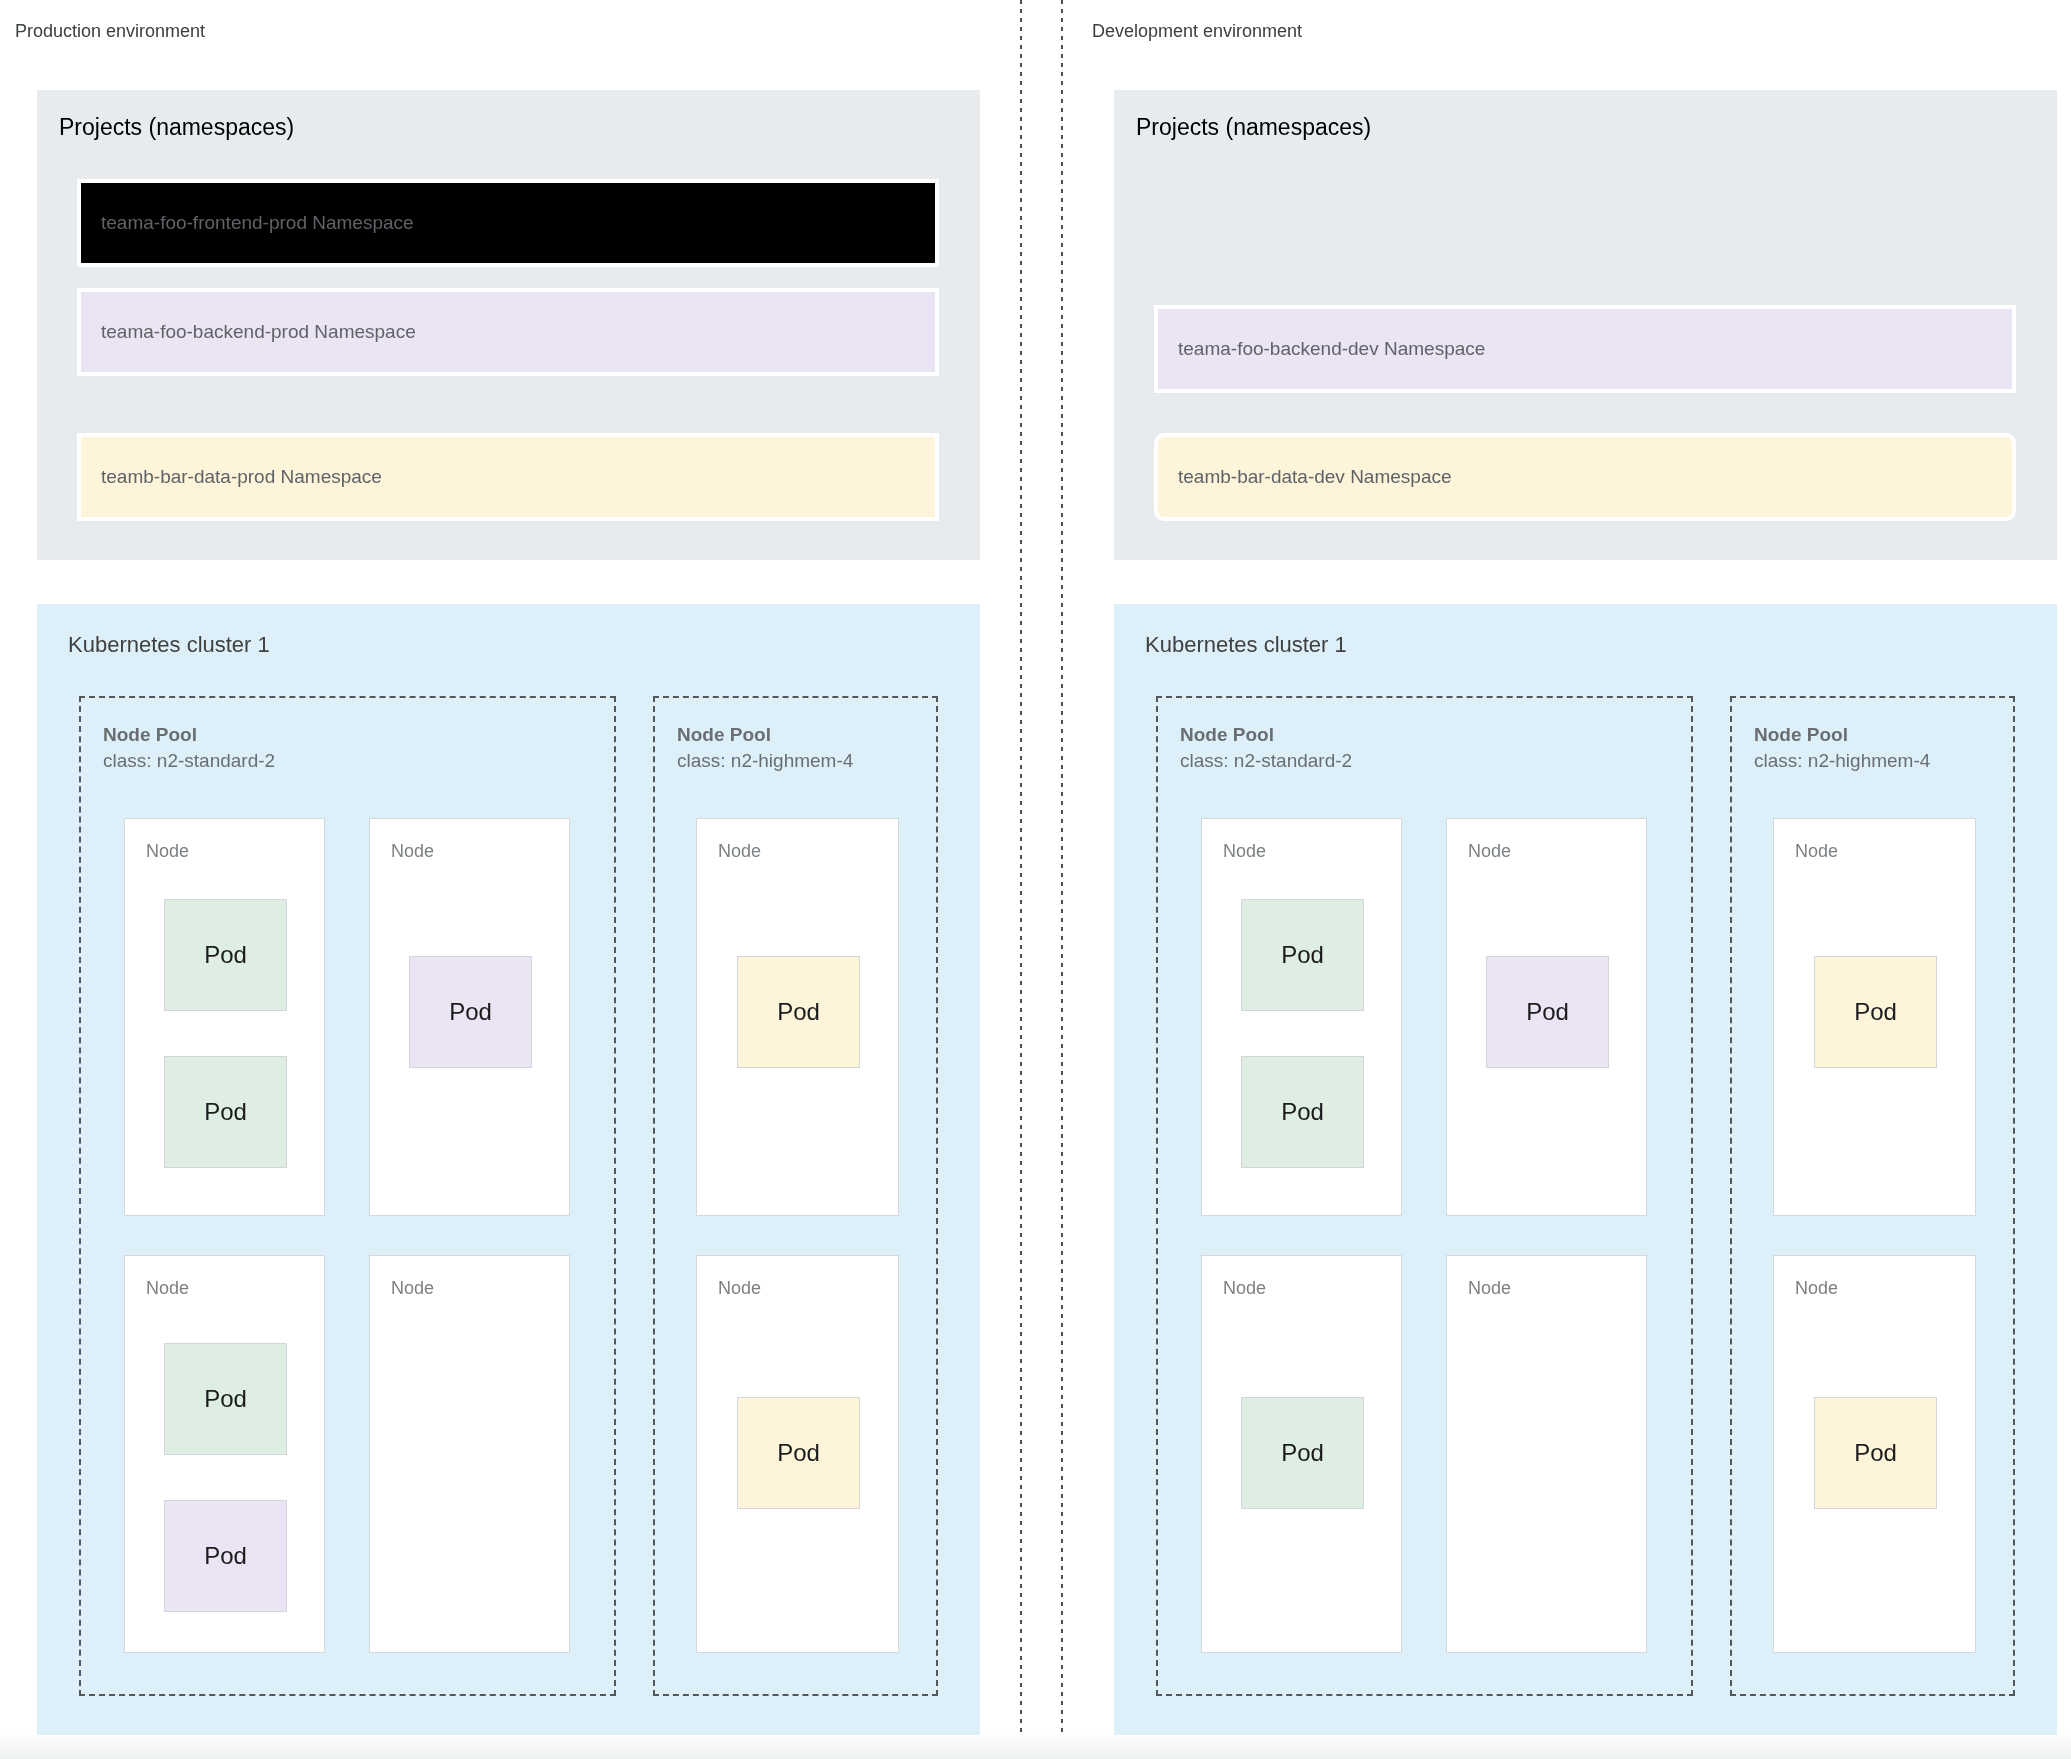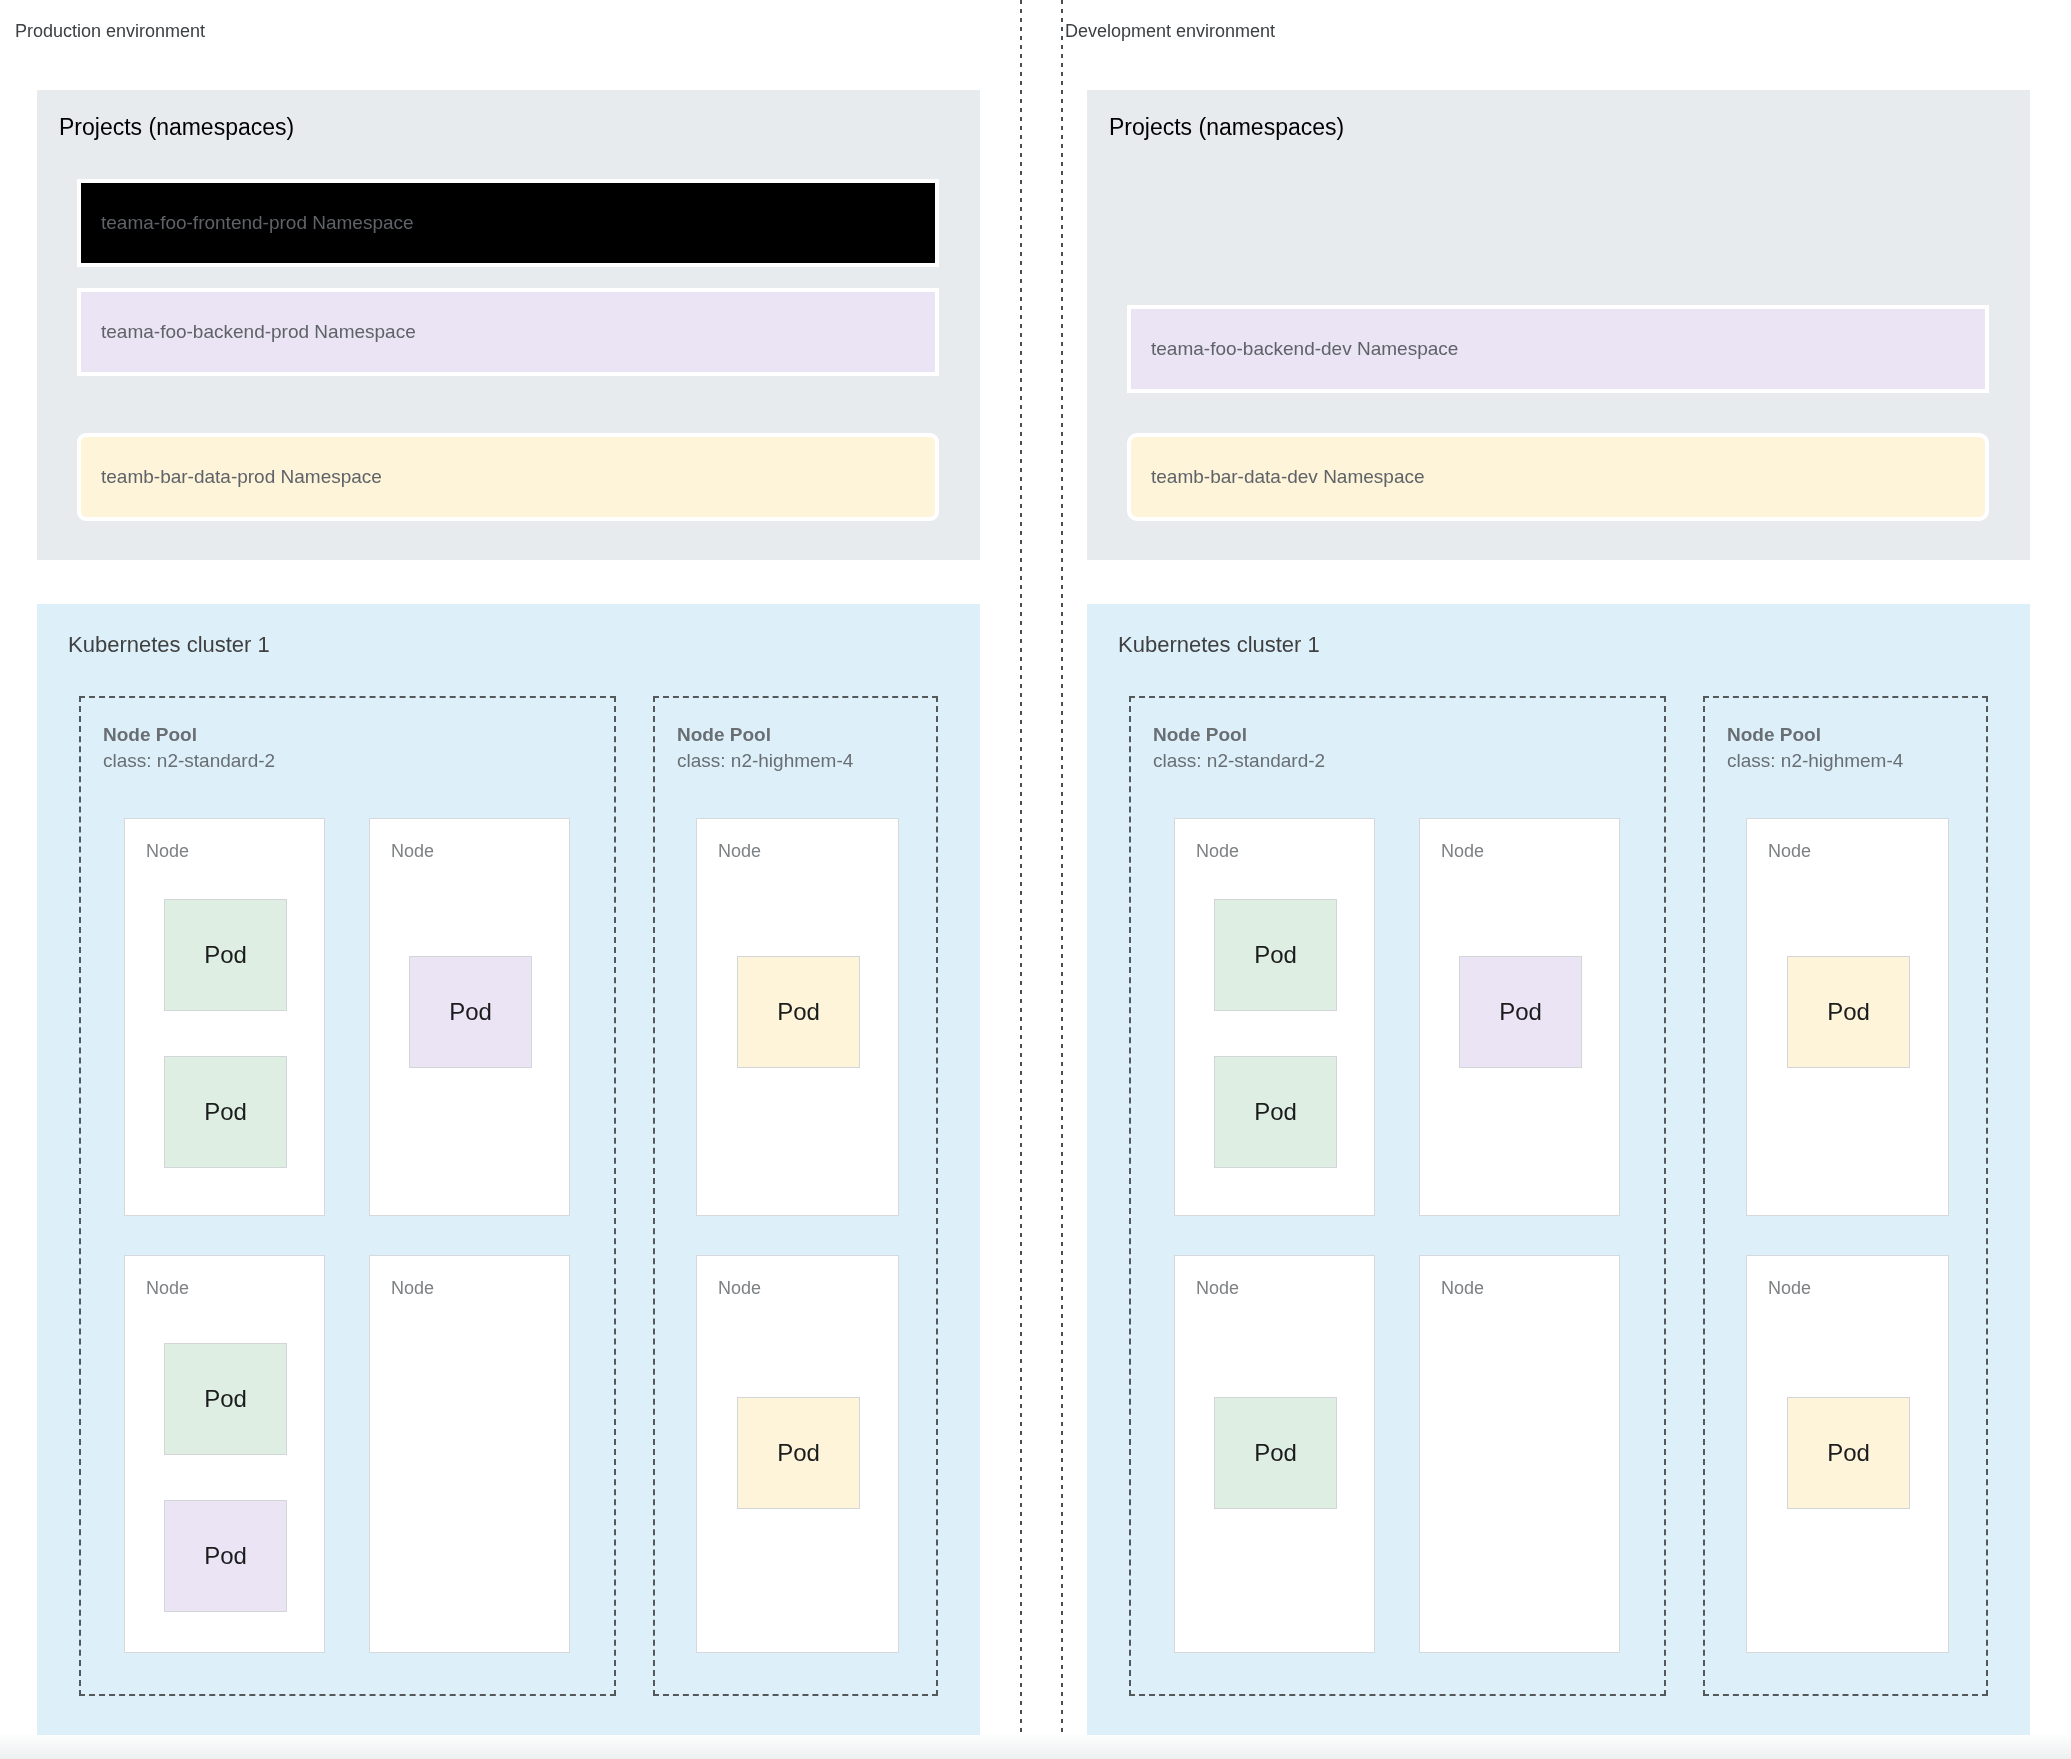--- a/index.html
+++ b/index.html
@@ -46,21 +46,21 @@
     <div class="abs" style="left: 37px; top: 0px; width: 943px; height: 1759px;">
       <div class="abs env-label" style="left: -22px; top: 21px;">Production environment</div>
       <div class="abs panel-gray" style="left: 0px; top: 90px; width: 943px; height: 470px;">
         <div class="abs panel-title" style="left: 22px; top: 24px;">Projects (namespaces)</div>
         <div class="abs ns-bar" style="left: 40px; top: 89px; width: 862px; height: 88px; background: #000000;">
           <span>teama-foo-frontend-prod Namespace</span>
         </div>
         <div class="abs ns-bar" style="left: 40px; top: 198px; width: 862px; height: 88px; background: rgb(234, 228, 244);">
           <span>teama-foo-backend-prod Namespace</span>
         </div>
-        <div class="abs ns-bar" style="left: 40px; top: 343px; width: 862px; height: 88px; background: rgb(253, 244, 217); border-radius: 9px;">
+        <div class="abs ns-bar" style="left: 40px; top: 343px; width: 862px; height: 88px; background: rgb(253, 244, 217);">
           <span>teamb-bar-data-prod Namespace</span>
         </div>
       </div>
       <div class="abs panel-blue" style="left: 0px; top: 604px; width: 943px; height: 1131px;">
         <div class="abs cluster-title" style="left: 31px; top: 28px;">Kubernetes cluster 1</div>
         <div class="abs node-pool" style="left: 42px; top: 92px; width: 537px; height: 1000px;">
           <div class="abs pool-head" style="left: 22px; top: 24px;">
             <div class="b">Node Pool</div>
             <div>class: n2-standard-2</div>
           </div>
@@ -105,21 +105,21 @@
           </div>
           <div class="abs node-box" style="left: 41px; top: 557px; width: 203px; height: 398px;">
             <div class="abs node-label" style="left: 21px; top: 22px;">Node</div>
             <div class="abs pod-box" style="left: 40px; top: 141px; width: 123px; height: 112px; background: rgb(253, 244, 217);">
               <span>Pod</span>
             </div>
           </div>
         </div>
       </div>
     </div>
-    <div class="abs" style="left: 1087px; top: 0px; width: 943px; height: 1759px; padding-left: 41px;">
+    <div class="abs" style="left: 1114px; top: 0px; width: 943px; height: 1759px; padding-left: 41px;">
       <div class="abs env-label" style="left: -22px; top: 21px;">Development environment</div>
       <div class="abs panel-gray" style="left: 0px; top: 90px; width: 943px; height: 470px;">
         <div class="abs panel-title" style="left: 22px; top: 24px;">Projects (namespaces)</div>
         <div class="abs ns-bar" style="left: 40px; top: 215px; width: 862px; height: 88px; background: rgb(234, 228, 244);">
           <span>teama-foo-backend-dev Namespace</span>
         </div>
         <div class="abs ns-bar" style="left: 40px; top: 343px; width: 862px; height: 88px; background: rgb(253, 244, 217); border-radius: 10px;">
           <span>teamb-bar-data-dev Namespace</span>
         </div>
       </div>

